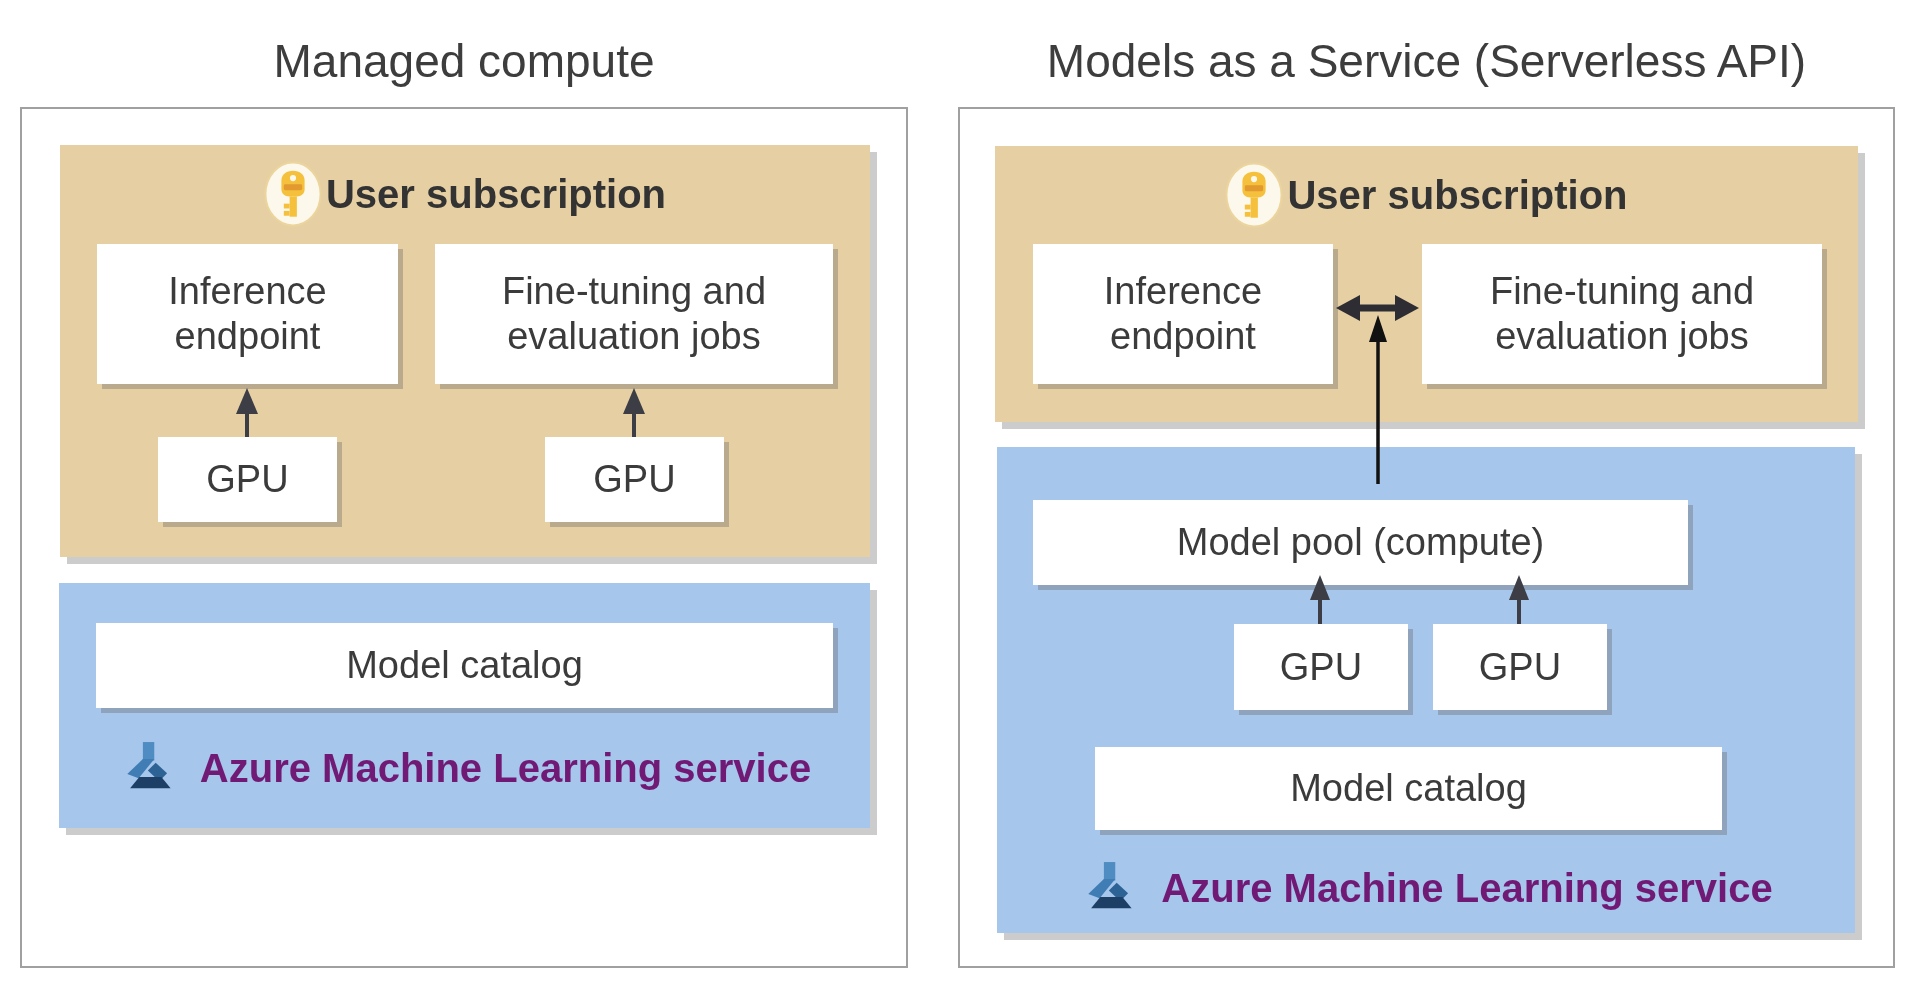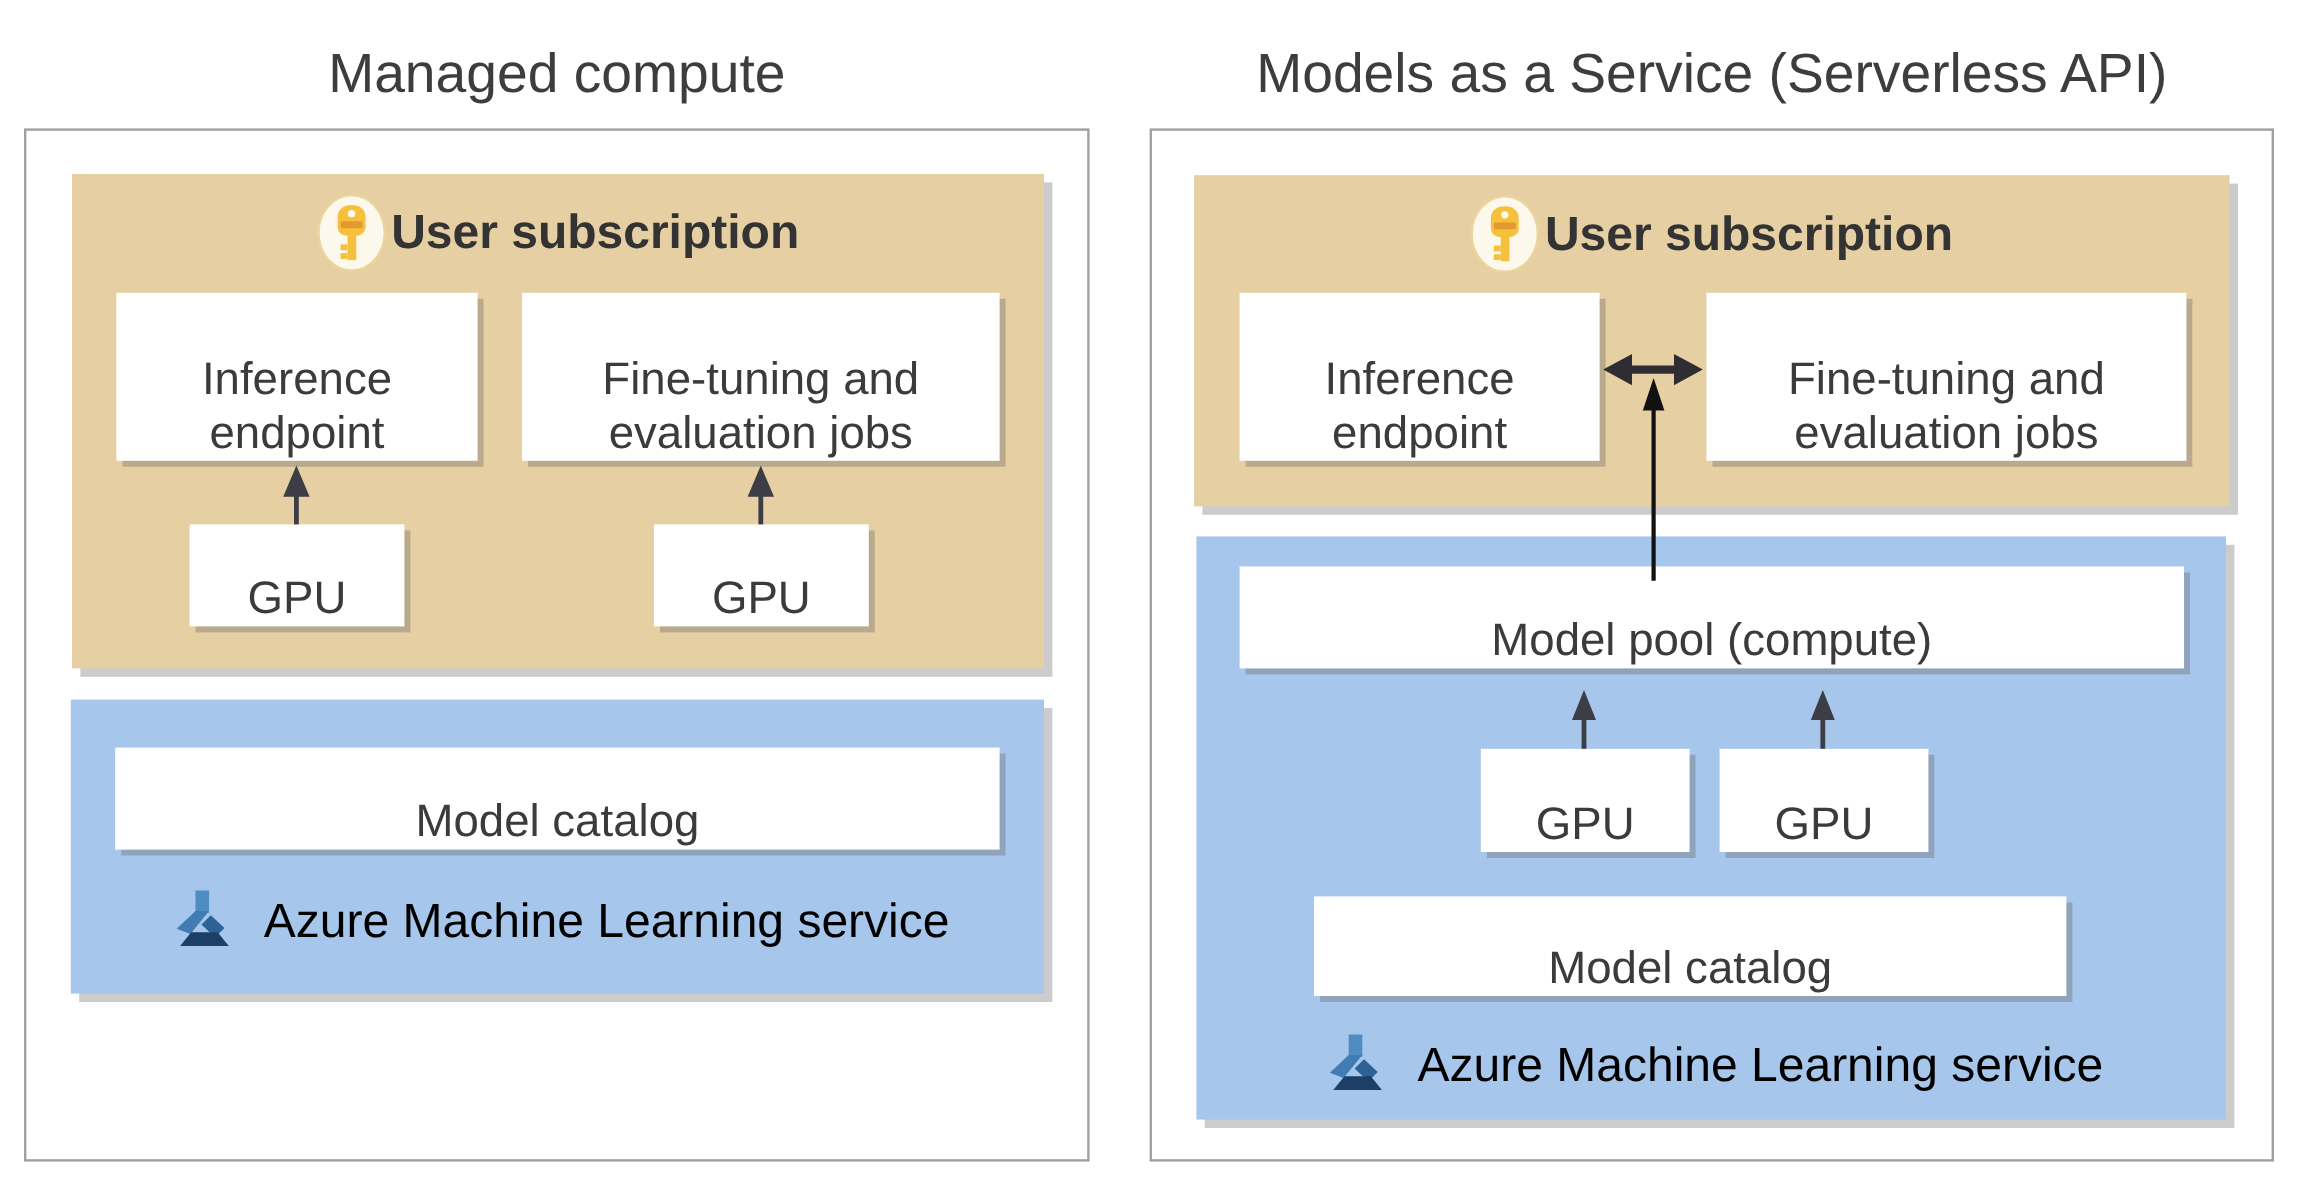--- a/index.html
+++ b/index.html
@@ -62,56 +62,56 @@
     font-weight: 700;
     color: #333333;
     white-space: nowrap;
   }
 
   .node {
     position: absolute;
     background: #ffffff;
     box-shadow: 5px 5px 0 rgba(100,100,100,0.35);
     display: flex;
-    align-items: flex-end;
+    align-items: center;
     justify-content: center;
     text-align: center;
     font-size: 38px;
     line-height: 1.18;
     color: #3b3b3b;
   }
 
   
   #node-inference-left  { left: 97px;  top: 244px; width: 301px; height: 140px; }
   #node-finetune-left   { left: 435px; top: 244px; width: 398px; height: 140px; }
   #node-gpu1-left       { left: 158px; top: 437px; width: 179px; height: 85px; }
   #node-gpu2-left       { left: 545px; top: 437px; width: 179px; height: 85px; }
   #node-catalog-left    { left: 96px;  top: 623px; width: 737px; height: 85px; }
 
   
   #node-inference-right { left: 1033px; top: 244px; width: 300px; height: 140px; }
   #node-finetune-right  { left: 1422px; top: 244px; width: 400px; height: 140px; }
-  #node-pool-right      { left: 1033px; top: 472px; width: 787px; height: 85px; }
+  #node-pool-right      { left: 1033px; top: 500px; width: 655px; height: 85px; }
   #node-gpu1-right      { left: 1234px; top: 624px; width: 174px; height: 86px; }
   #node-gpu2-right      { left: 1433px; top: 624px; width: 174px; height: 86px; }
   #node-catalog-right   { left: 1095px; top: 747px; width: 627px; height: 83px; }
 
   .service-row {
     position: absolute;
     display: flex;
     align-items: center;
     justify-content: center;
     gap: 18px;
   }
   #service-left  { left: 59px;  top: 722px; width: 811px; height: 92px; }
   #service-right { left: 997px; top: 842px; width: 858px; height: 92px; }
   .service-label {
     font-size: 40px;
-    font-weight: 400;
-    color: #000000;
+    font-weight: 700;
+    color: #701a75;
     white-space: nowrap;
   }
 
   .arrow-layer {
     position: absolute;
     left: 0; top: 0;
     width: 1914px;
     height: 988px;
     pointer-events: none;
     z-index: 10;

